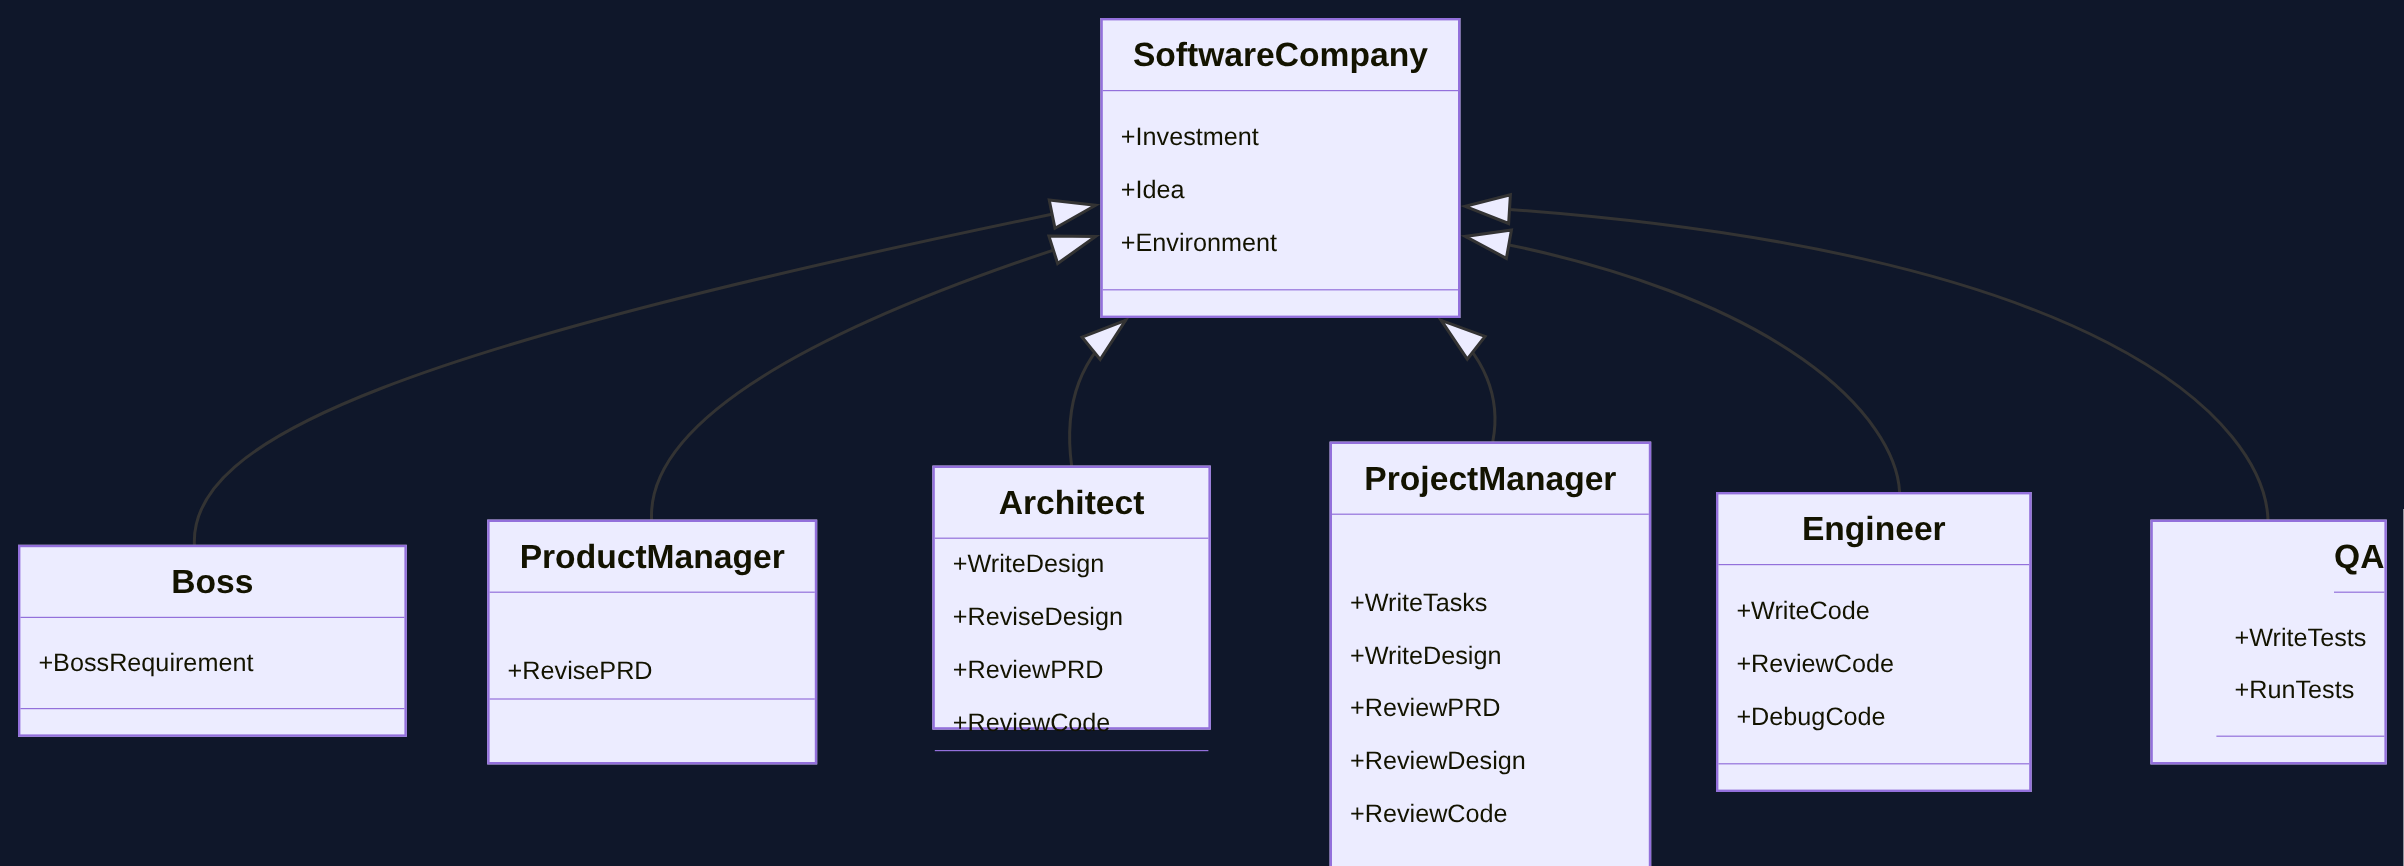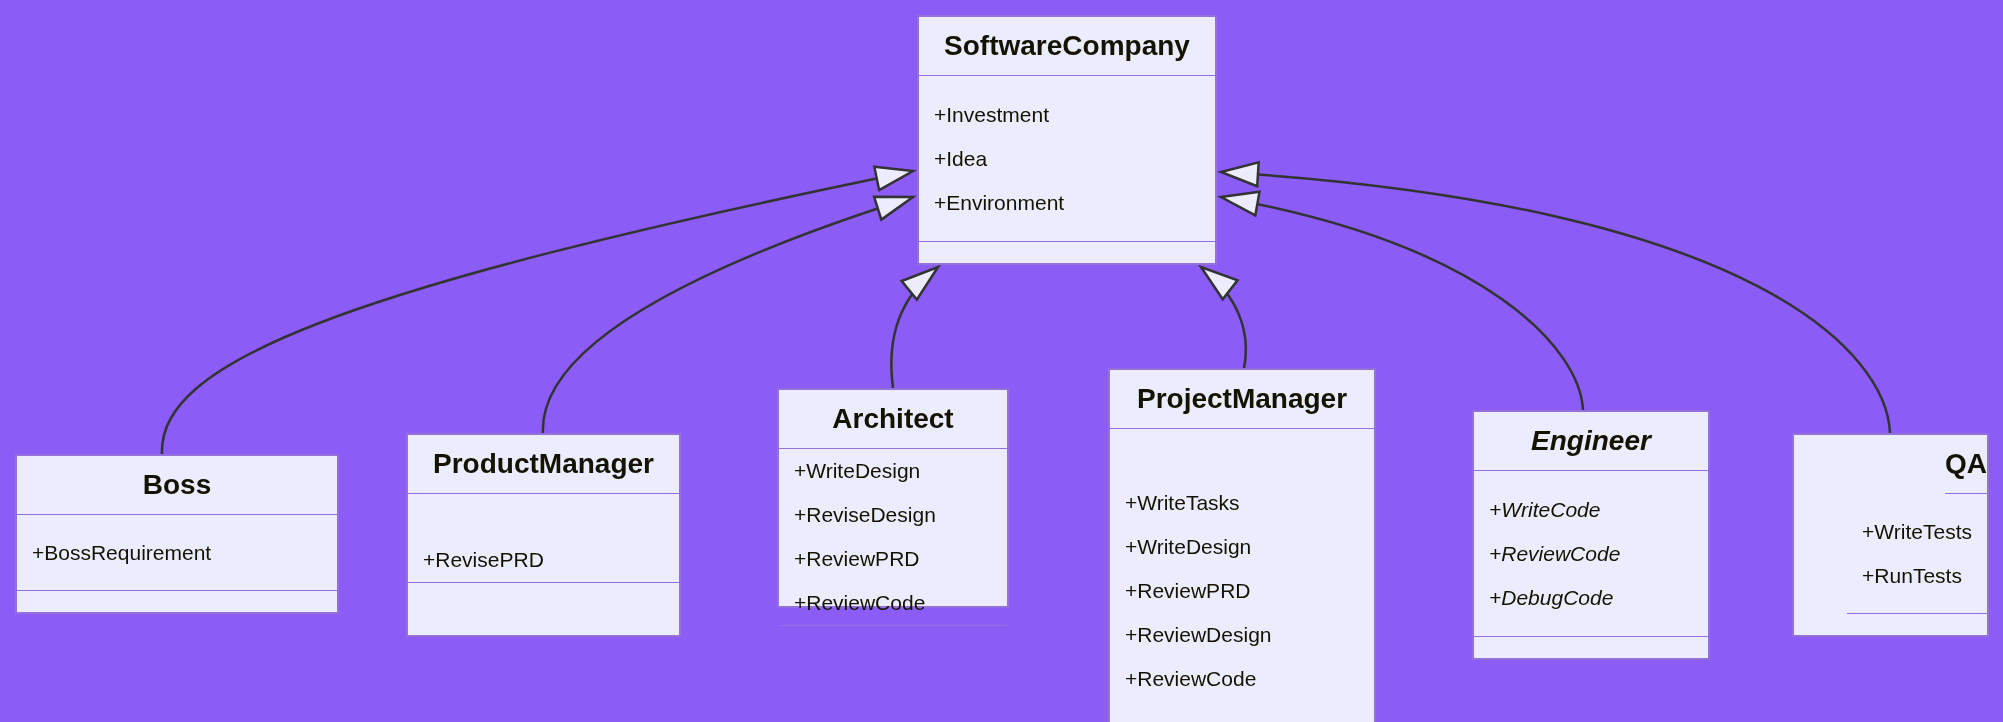--- a/index.html
+++ b/index.html
@@ -4,21 +4,21 @@
 <style>
   html, body {
     margin: 0;
     padding: 0;
     background: #ffffff;
   }
   #stage {
     position: relative;
     width: 2003px;
     height: 722px;
-    background: #8b5cf6;
+    background: #0f172a;
     font-family: "Liberation Sans", "DejaVu Sans", sans-serif;
     color: #131300;
     overflow: hidden;
   }
   #edges {
     position: absolute;
     left: 0;
     top: 0;
     width: 2003px;
     height: 722px;
@@ -123,21 +123,21 @@
     <div class="uml-attrs">
       <div class="uml-attr">+WriteTasks</div>
       <div class="uml-attr">+WriteDesign</div>
       <div class="uml-attr">+ReviewPRD</div>
       <div class="uml-attr">+ReviewDesign</div>
       <div class="uml-attr">+ReviewCode</div>
     </div>
     <div class="uml-methods"></div>
   </div>
 
-  <div class="uml-class" style="left:1472px; top:410px; width:238px; height:250px;font-style:italic;">
+  <div class="uml-class" style="left:1430px; top:410px; width:263px; height:250px;">
     <div class="uml-title">Engineer</div>
     <div class="uml-attrs">
       <div class="uml-attr">+WriteCode</div>
       <div class="uml-attr">+ReviewCode</div>
       <div class="uml-attr">+DebugCode</div>
     </div>
     <div class="uml-methods"></div>
   </div>
 
   <div class="uml-class" style="left:1792px; top:433px; width:197px; height:204px;align-items:flex-end;">

